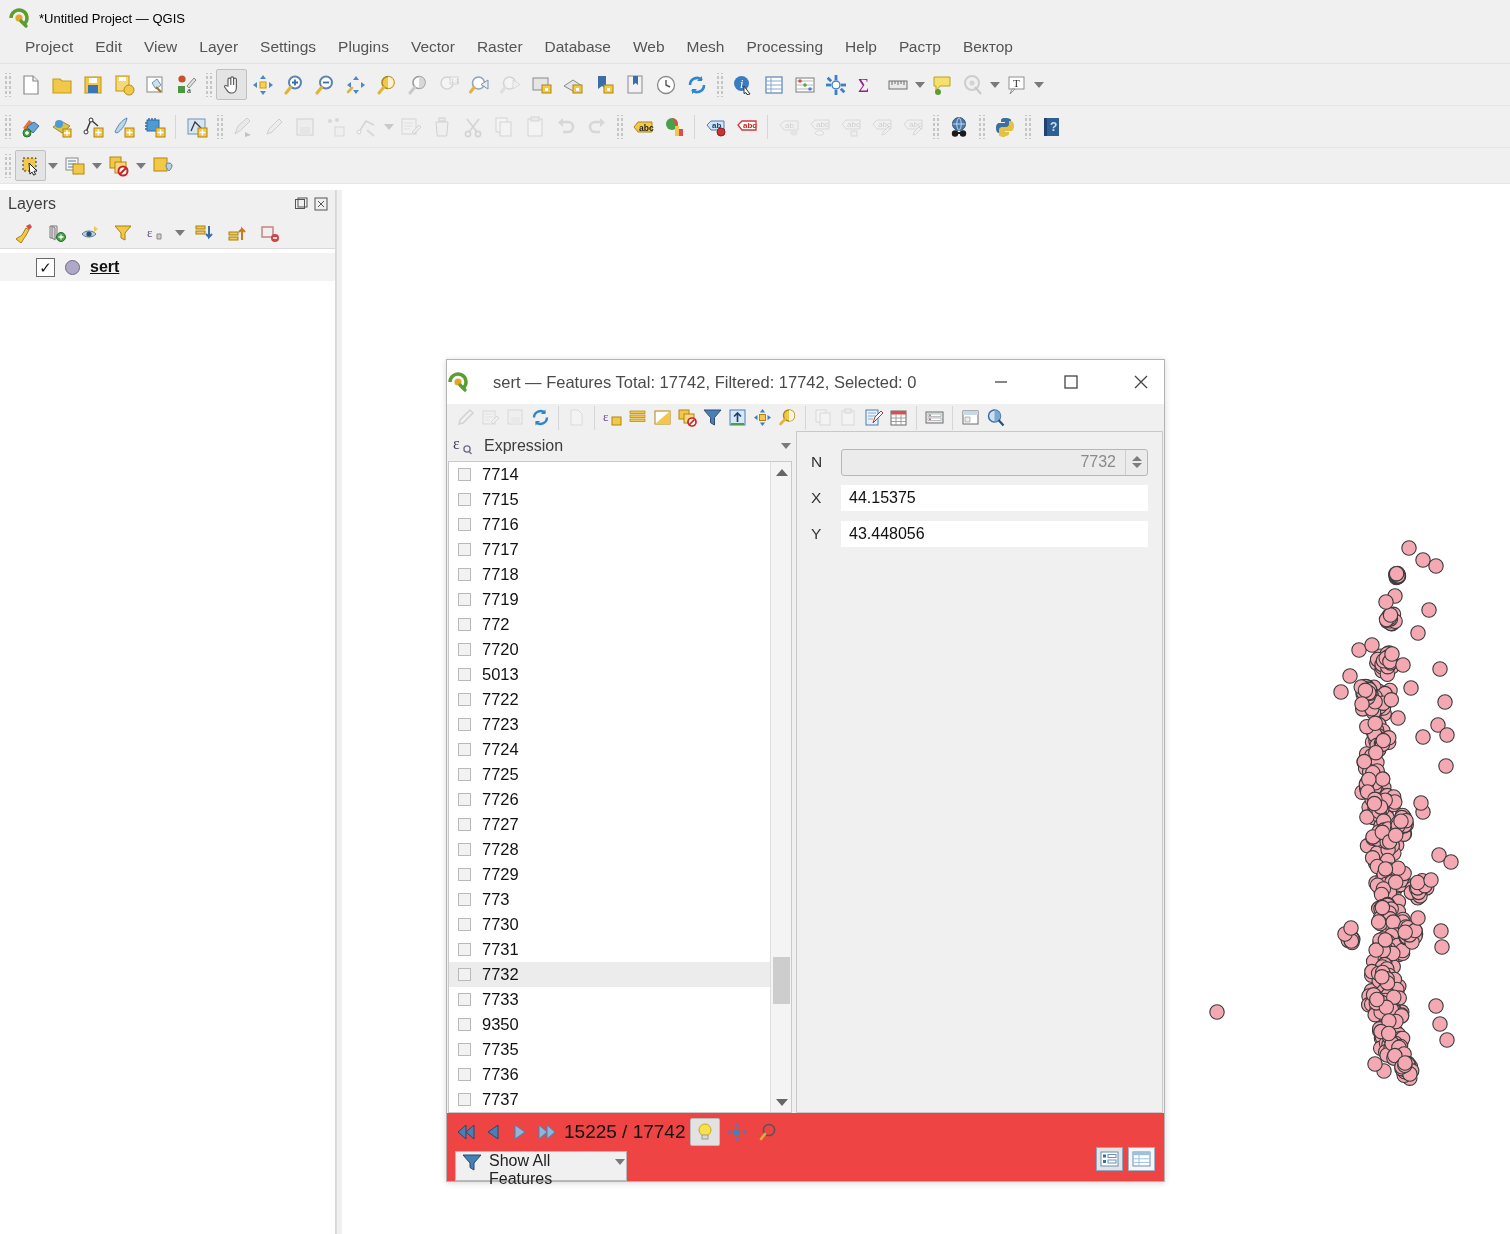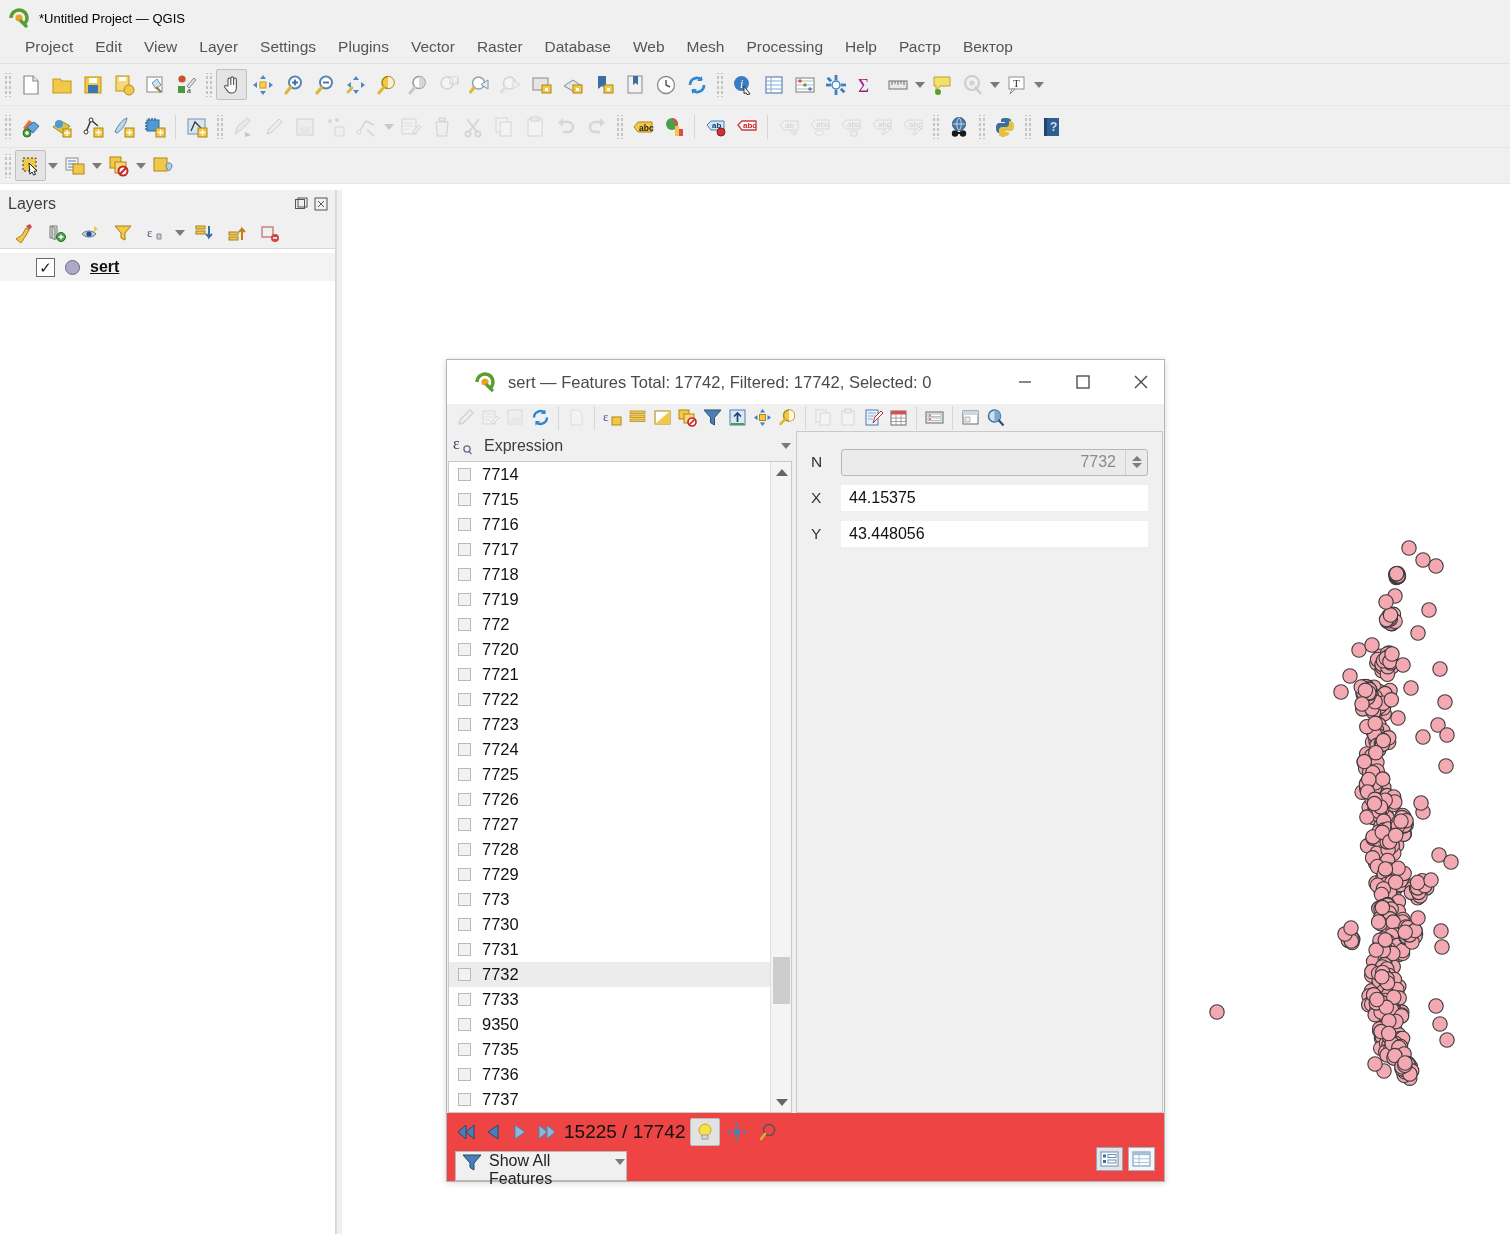--- a/index.html
+++ b/index.html
@@ -91,21 +91,21 @@
   #vsplit{ width:6px; background:#f0f0f0; border-left:1px solid #dcdcdc; }
 
   
   #attr-dialog{
     position:absolute; left:446px; top:359px; width:719px; height:823px;
     background:#f0f0f0; border:1px solid #b4b4b4; box-shadow:0 1px 6px rgba(0,0,0,.16);
     display:flex; flex-direction:column;
   }
   #dlg-title{
     height:44px; background:#ffffff; display:flex; align-items:center;
-    padding-left:27px; gap:12px;
+    padding-left:0; gap:24px;
   }
   #dlg-title .t{ font-size:16.5px; color:#4a4a4a; flex:1; }
   .wbtn{ width:46px; height:44px; display:flex; align-items:center; justify-content:center;}
   .wbtn svg{ display:block; }
   #dlg-toolbar{
     height:32px; background:#f0f0f0; display:flex; align-items:center; padding-left:6px;
   }
   .dbtn{ width:25px; height:25px; display:flex; align-items:center; justify-content:center; flex:0 0 auto;}
   #dlg-body{ flex:1; display:flex; padding:0px 1px 0 0; position:relative; }
   #left-pane{ width:345px; display:flex; flex-direction:column; }
@@ -1637,21 +1637,21 @@
             <div class="frow">
               <span class="fchk"></span>
               <span>772</span>
             </div>
             <div class="frow">
               <span class="fchk"></span>
               <span>7720</span>
             </div>
             <div class="frow">
               <span class="fchk"></span>
-              <span>7721</span>
+              <span>5013</span>
             </div>
             <div class="frow">
               <span class="fchk"></span>
               <span>7722</span>
             </div>
             <div class="frow">
               <span class="fchk"></span>
               <span>7723</span>
             </div>
             <div class="frow">

